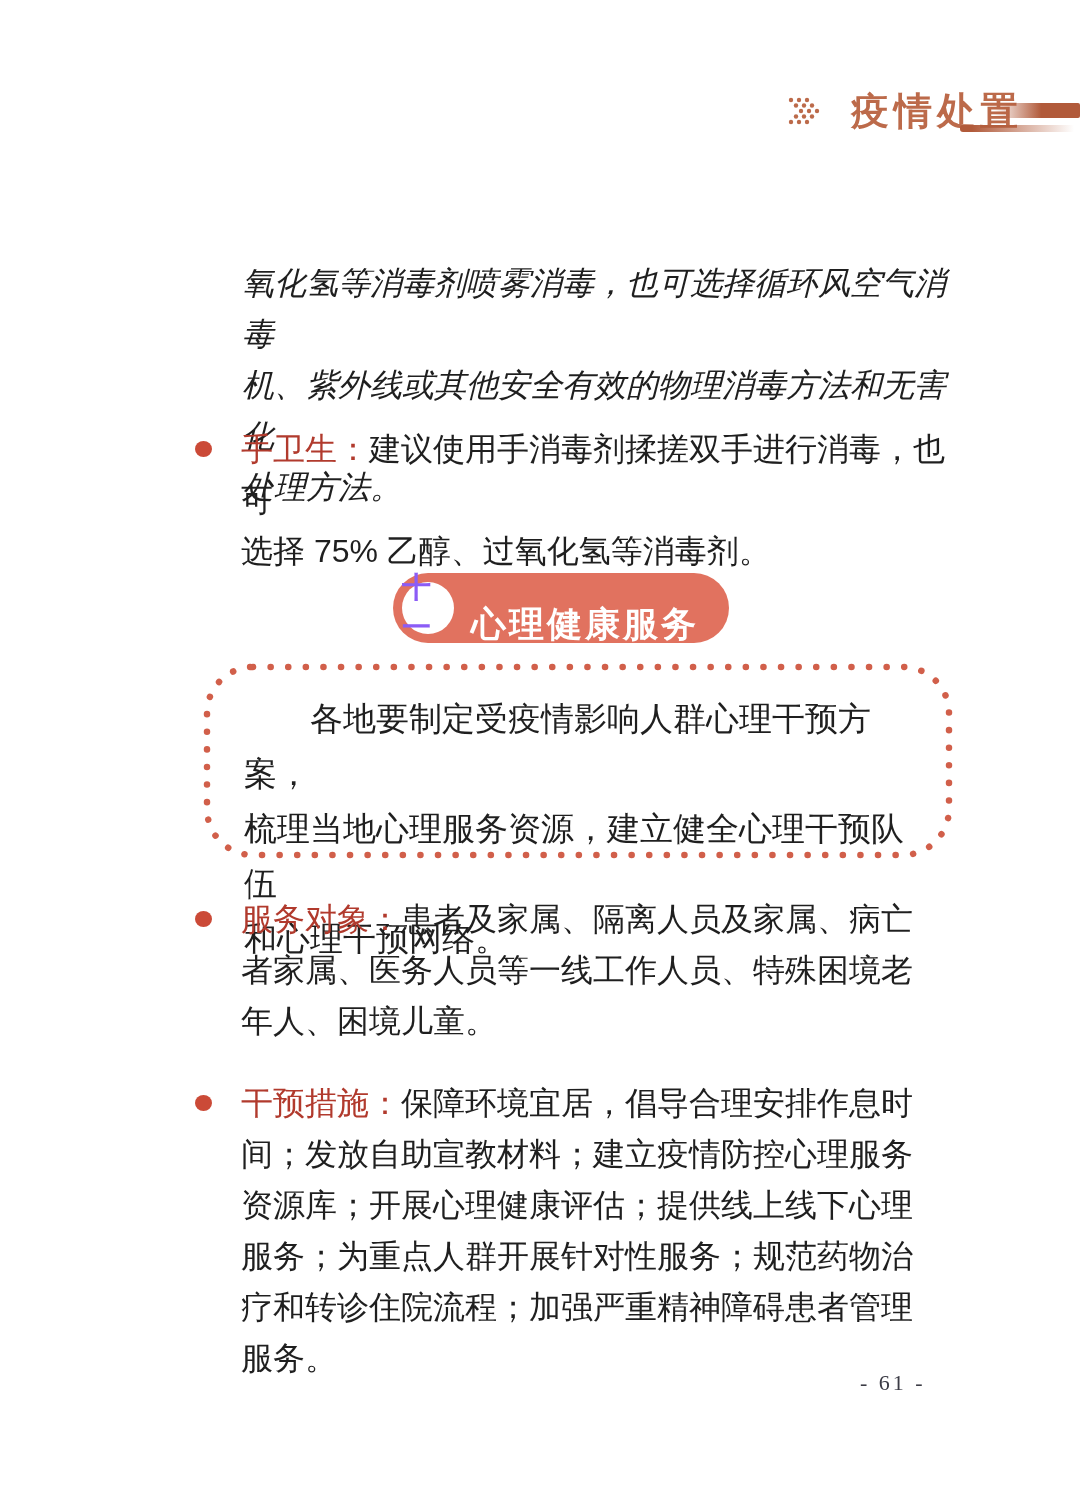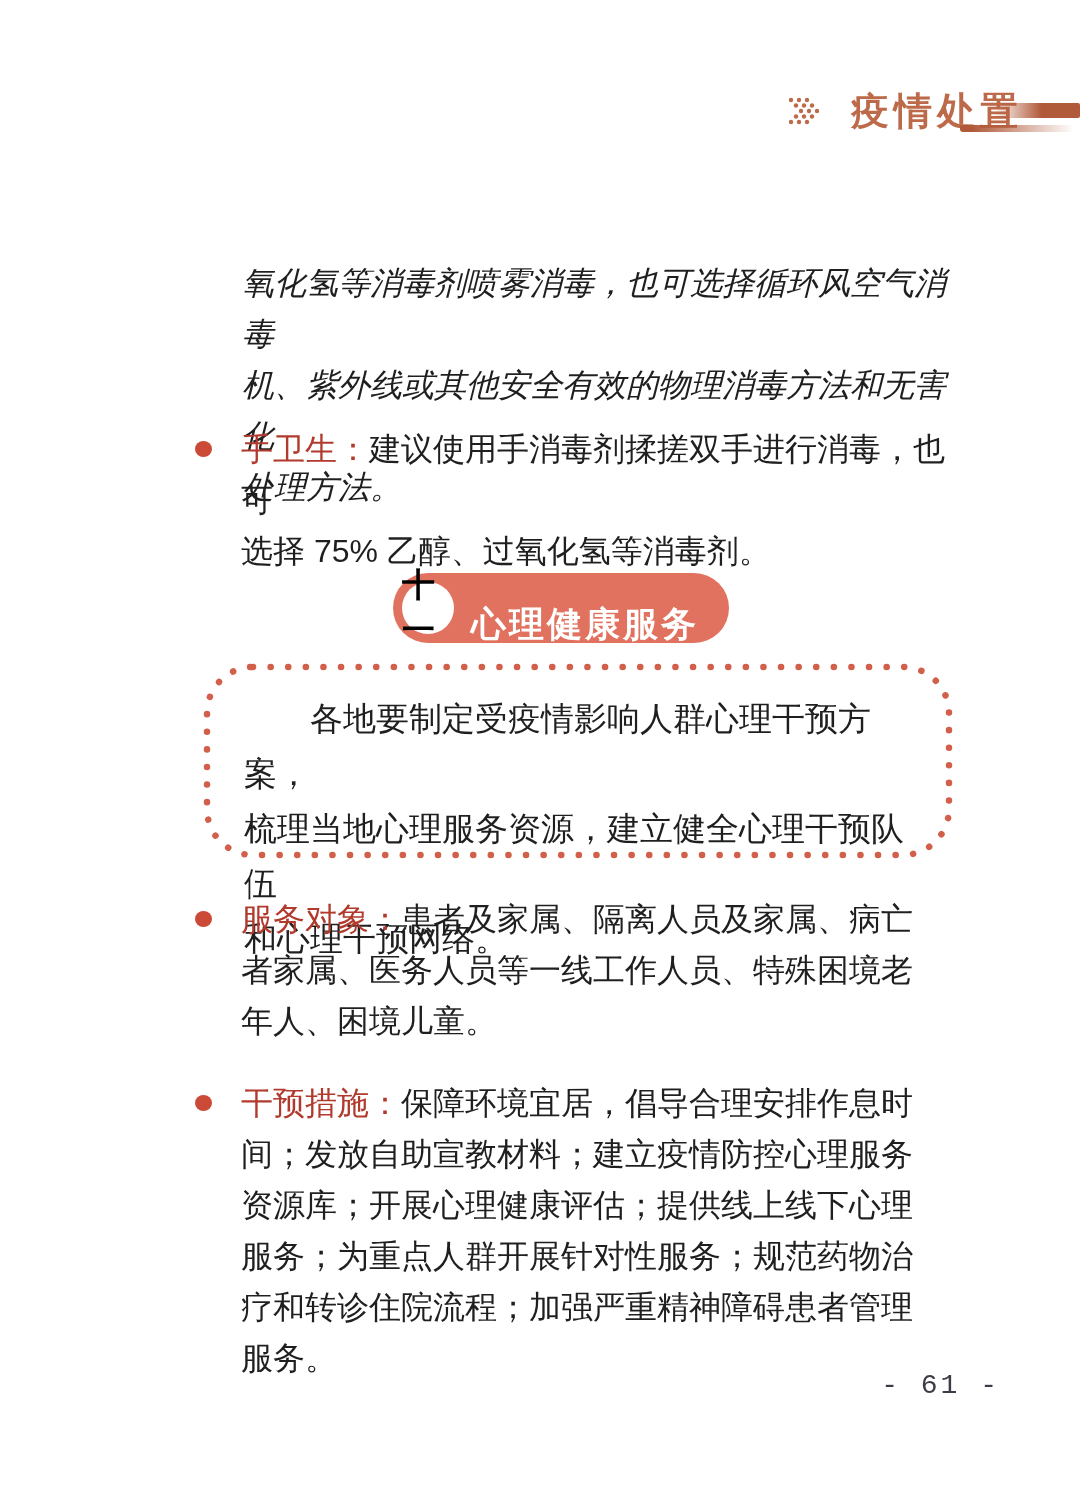--- a/index.html
+++ b/index.html
@@ -53,40 +53,40 @@
   .badge{
     position:absolute;left:393px;top:573px;height:70px;
     display:inline-flex;align-items:center;
     background:#e1725f;border-radius:35px;
     padding:0 30px 0 9px;
   }
   .badge-circle{
     width:52px;height:52px;border-radius:50%;
     background:#ffffff;flex:0 0 auto;
     display:flex;align-items:center;justify-content:center;
-    font-size:33px;font-weight:700;color:#000000;letter-spacing:1px;
+    font-size:29px;font-weight:700;color:#8b5cf6;letter-spacing:1px;
   }
   .badge-title{
     margin-left:17px;color:#ffffff;font-size:35px;font-weight:700;
     letter-spacing:3px;white-space:nowrap;margin-top:32px;
   }
   
   .callout{position:absolute;left:203px;top:663px;width:750px;height:196px;}
   .callout svg{position:absolute;left:0;top:0;}
   .callout-text{
     position:absolute;left:37px;top:24px;width:678px;margin:4px;
     font-size:33px;line-height:55px;font-weight:500;
     white-space:pre-line;text-indent:2em;
   }
   
   .page-number{
     position:absolute;left:860px;top:1370px;width:140px;
-    text-align:right;
-    font-family:Liberation Mono, monospace;
-    font-size:28px;letter-spacing:3px;color:#3c3c46;
+    text-align:left;
+    font-family:Liberation Serif, serif;
+    font-size:22px;letter-spacing:3px;color:#3c3c46;
   }
 </style>
 </head>
 <body>
 
 <div class="page">
 
   <svg class="chev-icon" width="36" height="30" viewBox="0 0 36 30">
     <g fill="#bc6a4a">
       <circle cx="3" cy="4" r="2.2"></circle>

